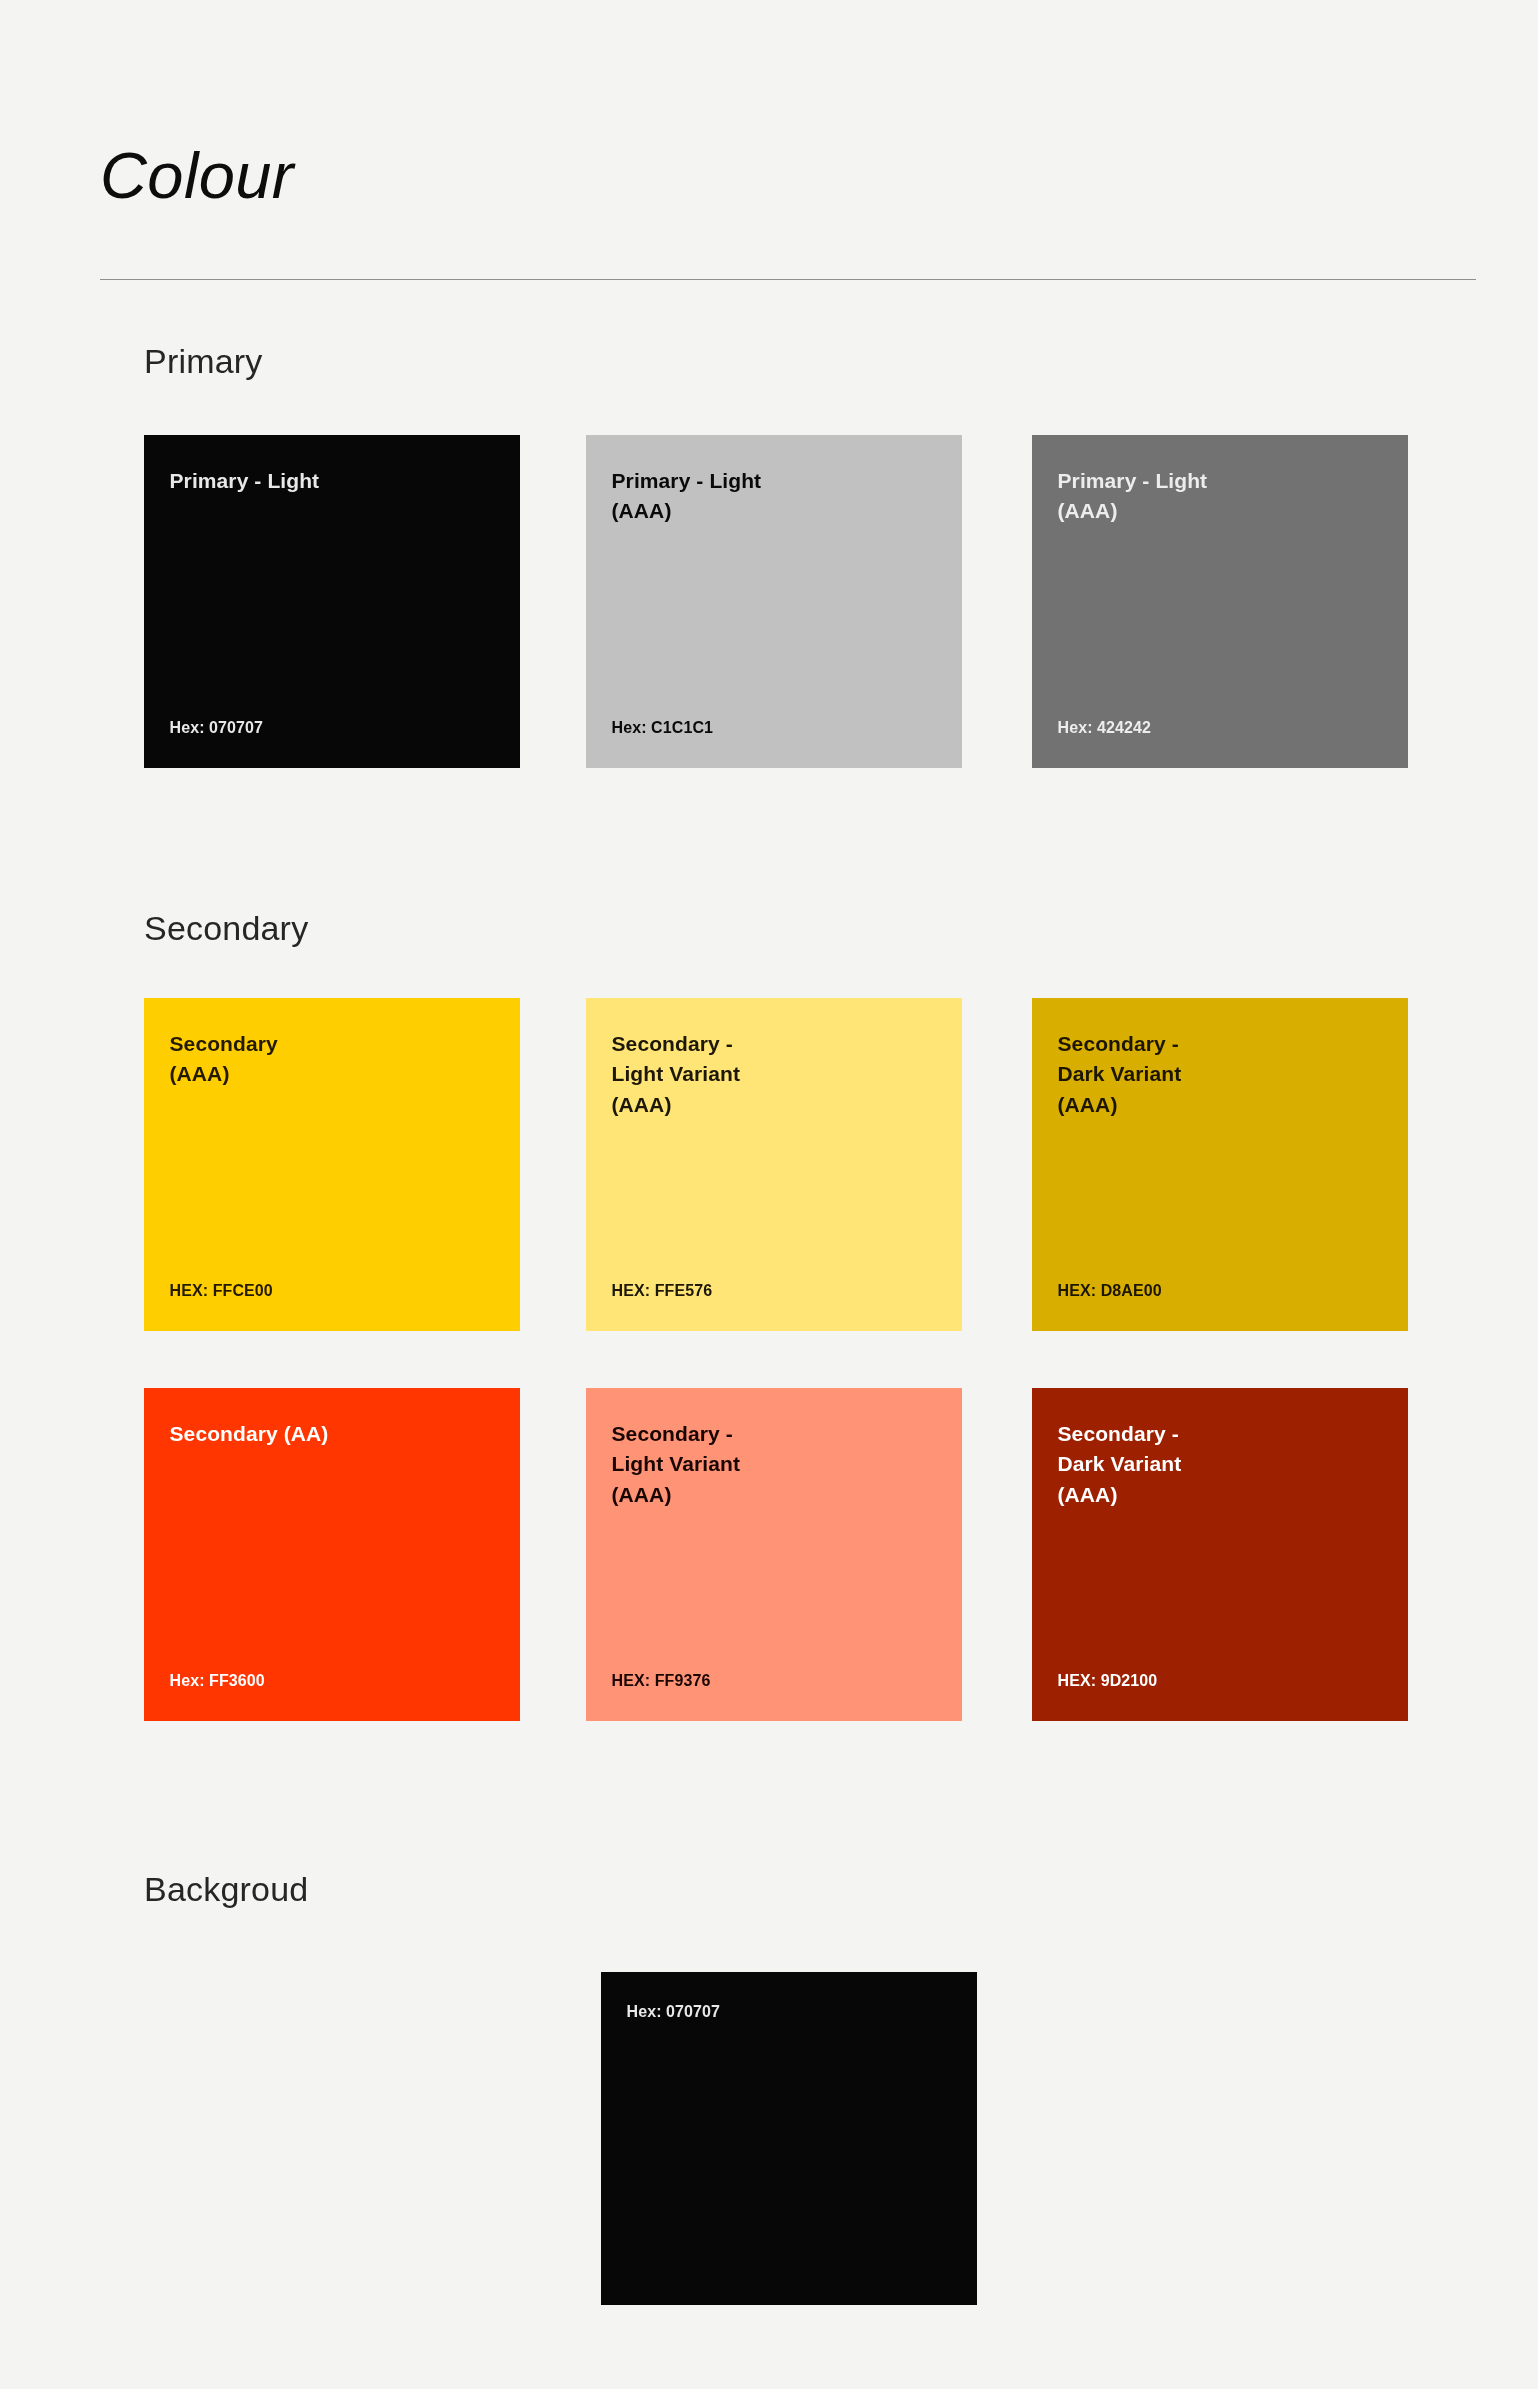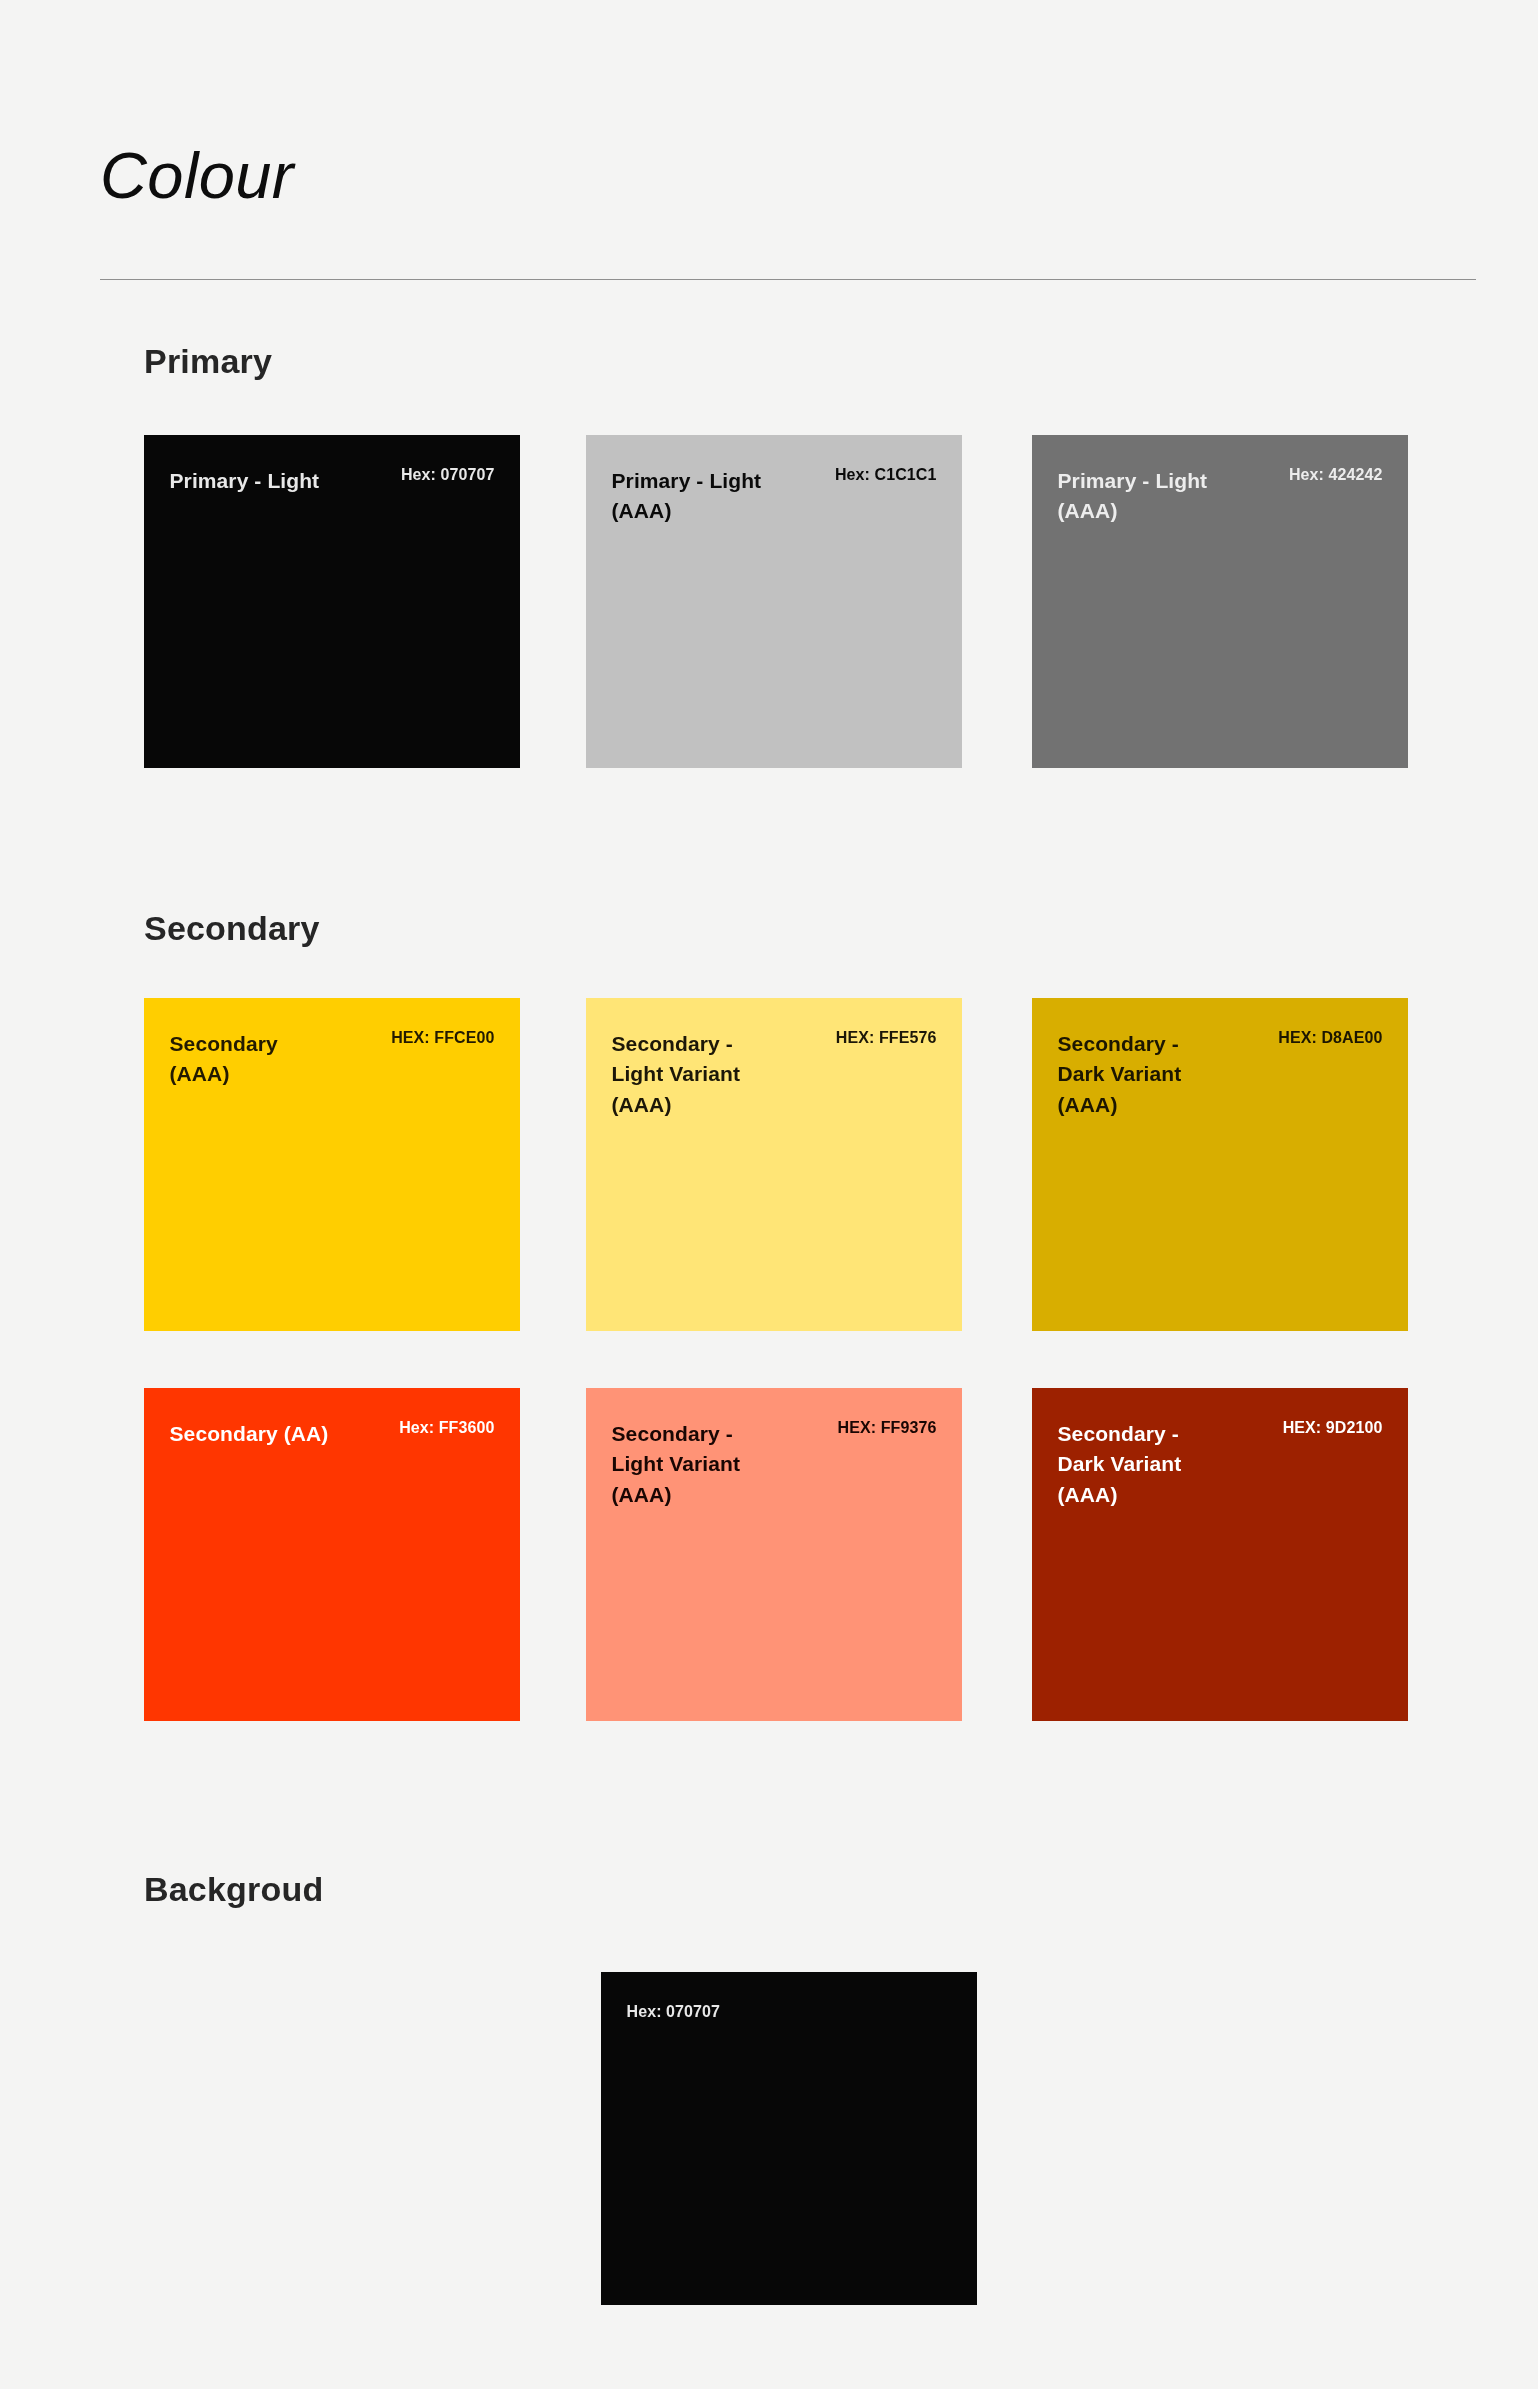--- a/index.html
+++ b/index.html
@@ -43,36 +43,36 @@
     top: 279px;
     width: 1376px;
     height: 0.8px;
     background: #8f8f8f;
   }
 
   
   .section-heading {
     position: absolute;
     font-size: 34px;
-    font-weight: 700;
+    font-weight: 400;
     color: #262626;
     letter-spacing: 0.2px;
     white-space: nowrap;
   }
   .section-primary    { left: 144px; top: 342px; }
   .section-secondary  { left: 144px; top: 909px; }
   .section-background { left: 144px; top: 1870px; }
 
   
   .swatch {
     position: absolute;
     box-sizing: border-box;
     padding: 31px 25.5px;
     display: flex;
-    flex-direction: row;
+    flex-direction: column;
     justify-content: space-between;
   }
   .swatch-label {
     font-size: 21px;
     font-weight: bold;
     line-height: 1.45;
     letter-spacing: 0.1px;
     white-space: pre-line;
   }
   .swatch-hex {

